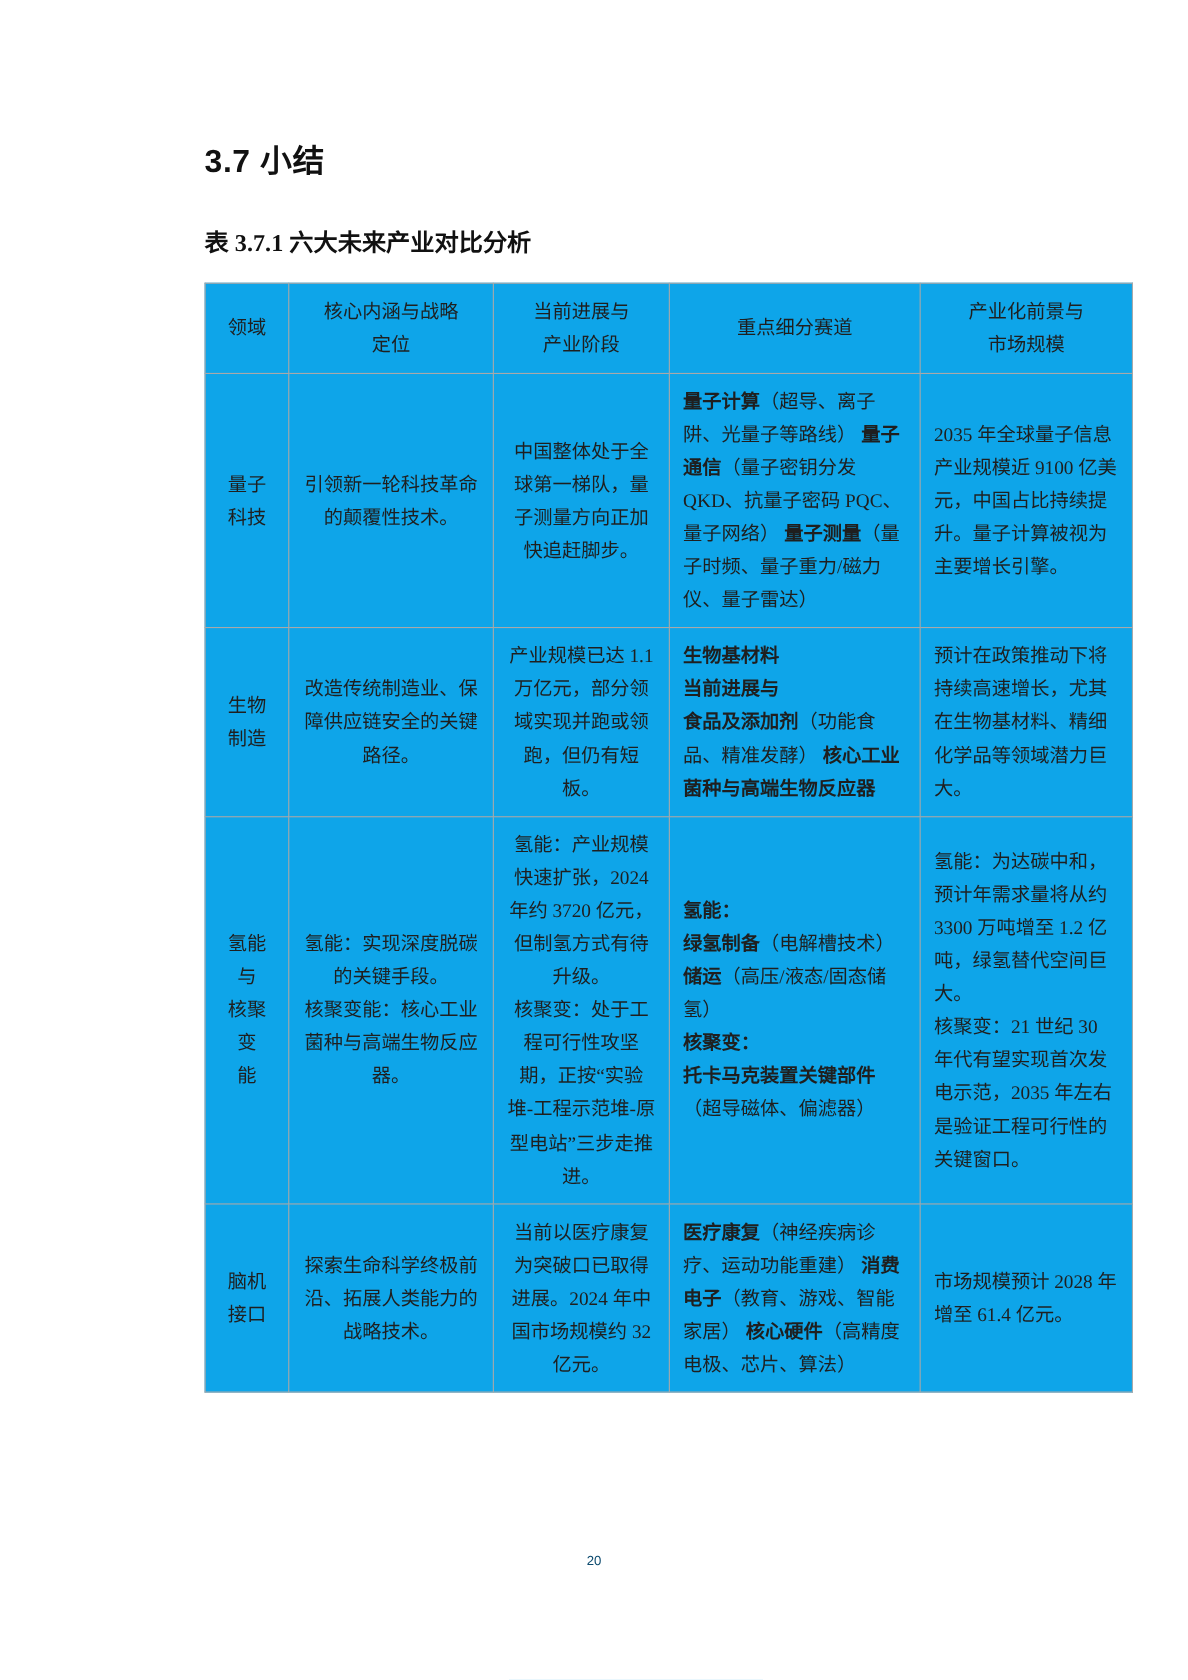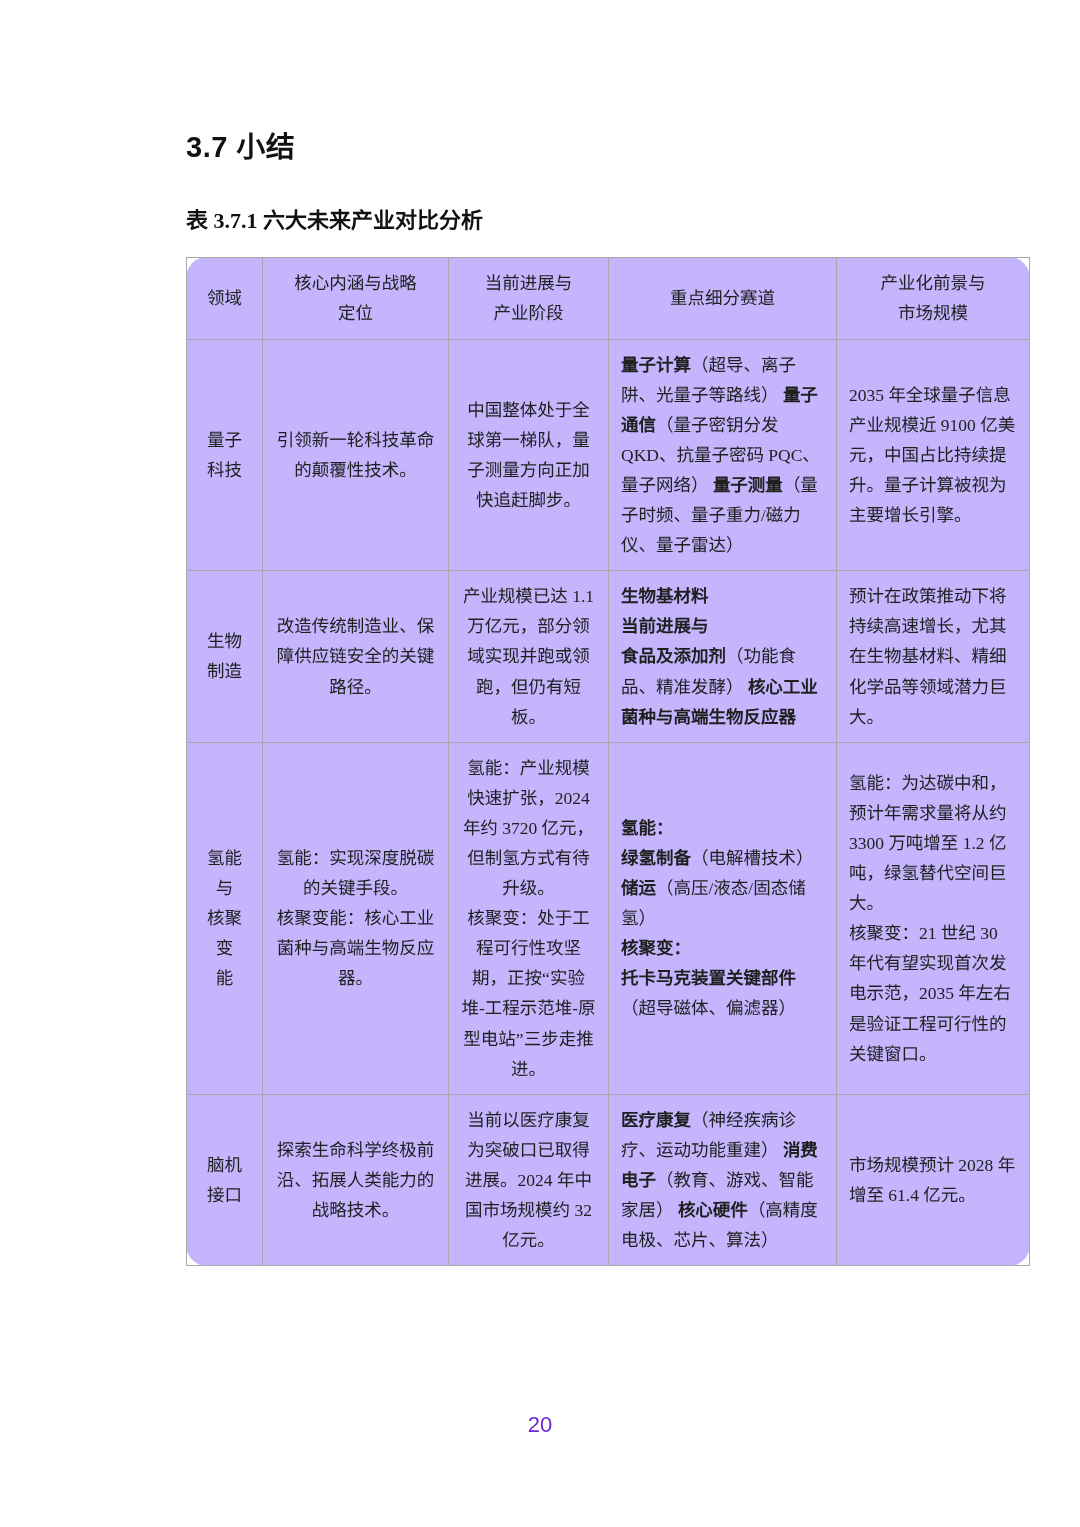--- a/index.html
+++ b/index.html
@@ -48,22 +48,21 @@
     color: #111111;
     margin: 0 0 22px 0;
     line-height: 1.3;
   }
 
   
   table.compare {
     border-collapse: collapse;
     width: 843px;
     table-layout: fixed;
-    background: #c4b5fd;
-    border-radius: 21px;
+    background: #0ea5e9;
   }
   table.compare td, table.compare th {
     border: 1px solid #a9a9a9;
     vertical-align: middle;
     padding: 10px 12px;
     font-size: 17.5px;
     line-height: 1.72;
     color: #1f1f1f;
     font-weight: normal;
     font-family: "Liberation Serif", "DejaVu Serif", serif;
@@ -112,22 +111,22 @@
   .b { font-weight: bold; }
 
   
   .page-number {
     position: absolute;
     left: 0;
     top: 1412px;
     width: 1080px;
     text-align: center;
     font-family: "Liberation Sans", "DejaVu Sans", sans-serif;
-    font-size: 22px;
-    color: #6d28d9;
+    font-size: 12px;
+    color: #0c4a6e;
   }
 </style>
 </head>
 <body>
 
 <div class="page">
   <div class="content">
 
     <h1 class="section-heading">3.7 小结</h1>
 

